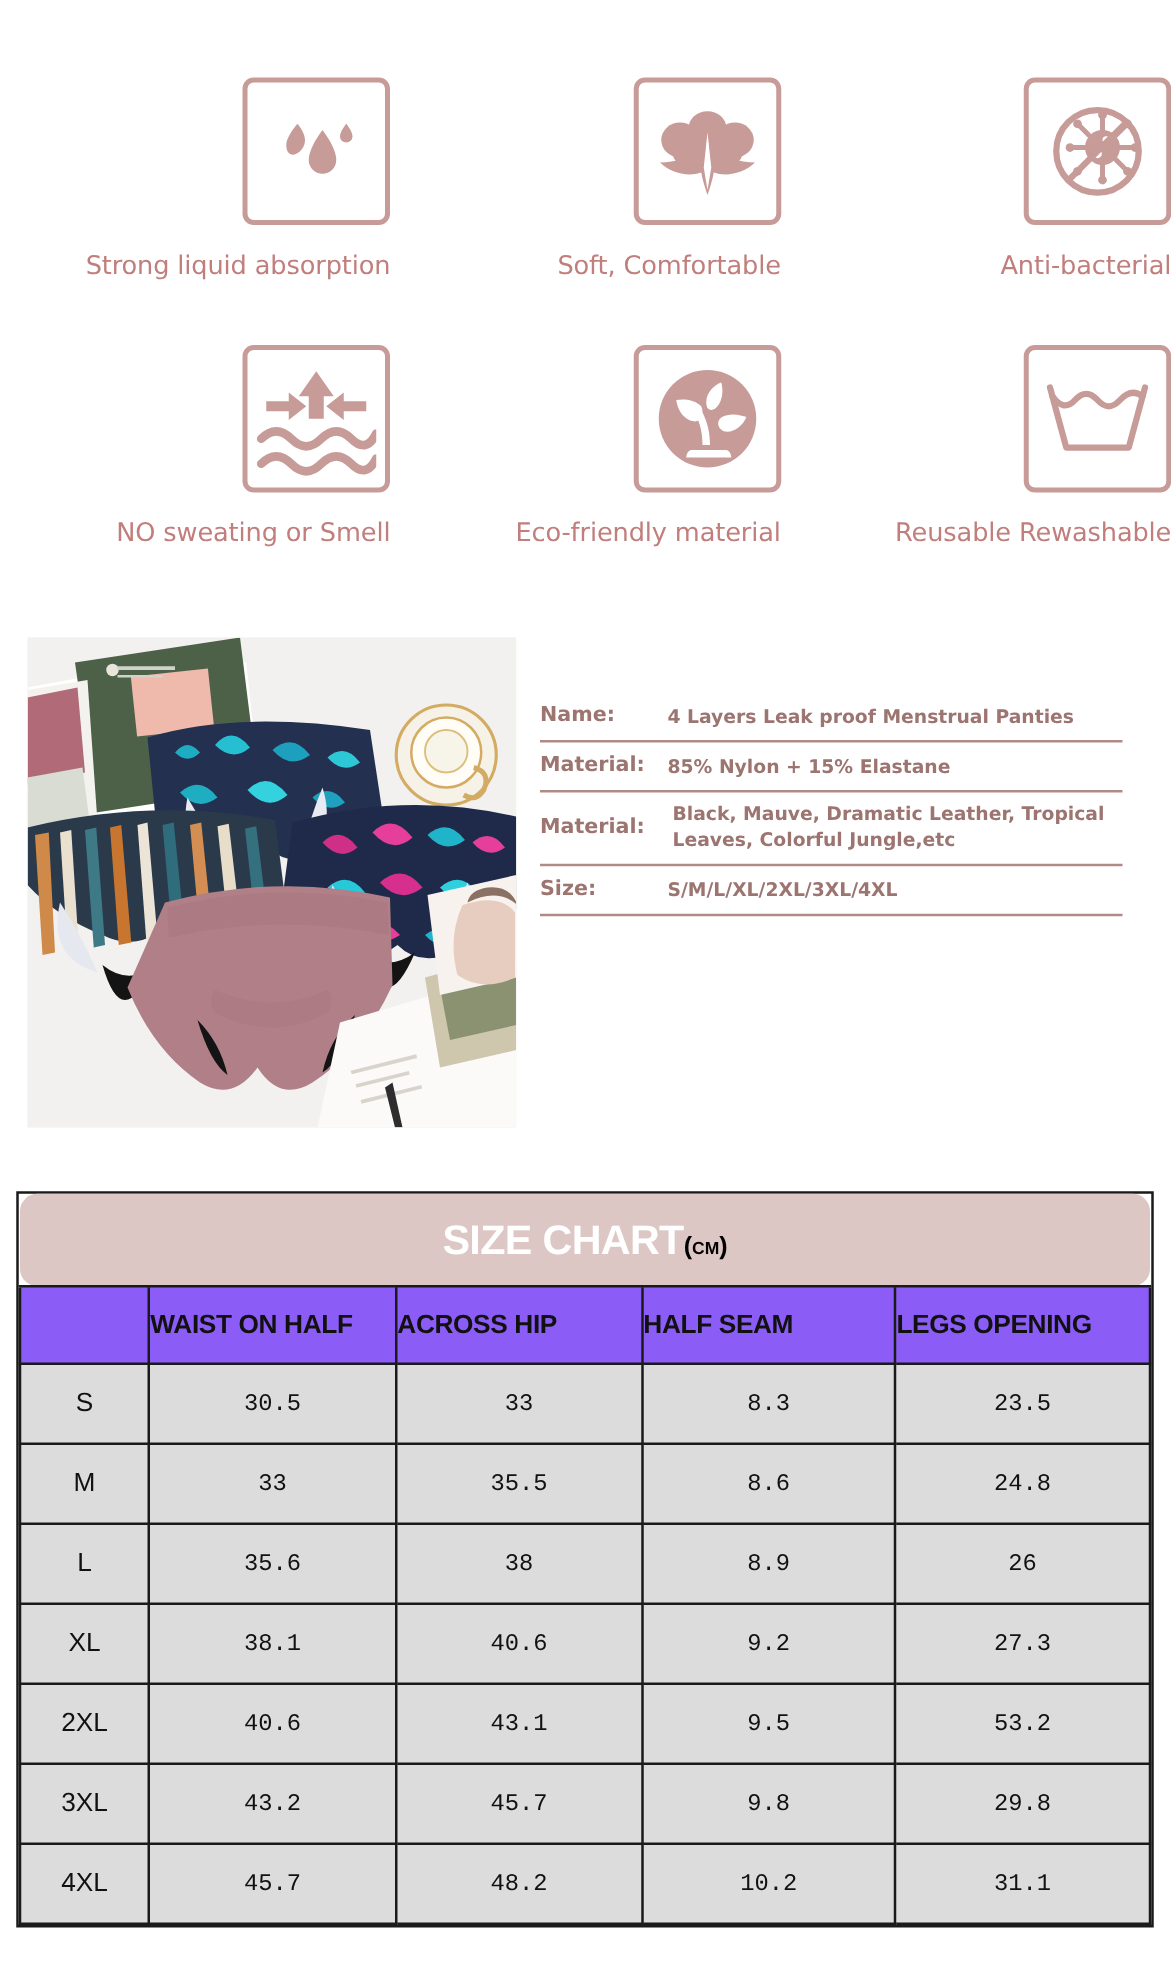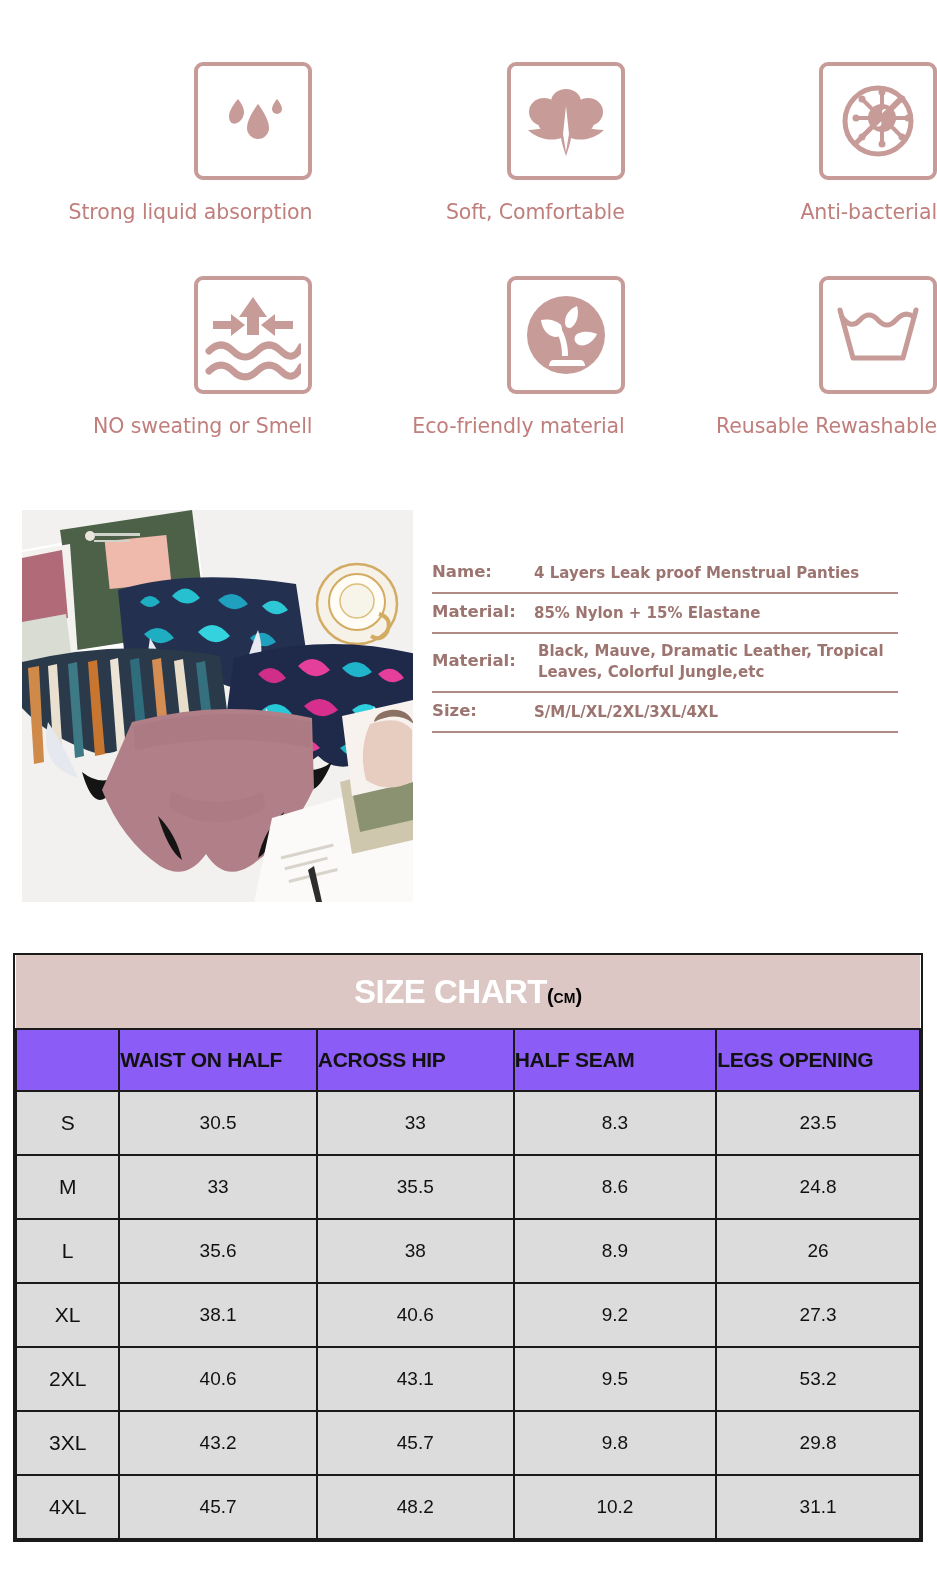--- a/index.html
+++ b/index.html
@@ -117,20 +117,21 @@
   table.sc td, table.sc th { border: 2px solid #1a1a1a; }
 
   .sc-banner {
     background: #ddc7c4;
     height: 74px;
     text-align: center;
     vertical-align: middle;
     border-left: none !important;
     border-right: none !important;
     border-top: none !important;
+    border-radius: 14px;
   }
   .sc-banner-inner {
     display: inline-flex;
     align-items: baseline;
     justify-content: center;
   }
   .sc-title {
     color: #ffffff;
     font-size: 33px;
     font-weight: bold;
@@ -156,21 +157,21 @@
     font-family: "Liberation Sans", sans-serif;
     letter-spacing: -0.3px;
     text-align: left;
     vertical-align: middle;
   }
   table.sc td.cell {
     background: #dcdcdc;
     height: 64px;
     font-size: 19px;
     color: #111111;
-    font-family: Liberation Sans, sans-serif;
+    font-family: Liberation Mono, monospace;
     text-align: center;
     vertical-align: middle;
   }
   table.sc td.size-cell {
     background: #dcdcdc;
     font-size: 21px;
     color: #111111;
     text-align: center;
     vertical-align: middle;
     font-family: "Liberation Sans", sans-serif;

